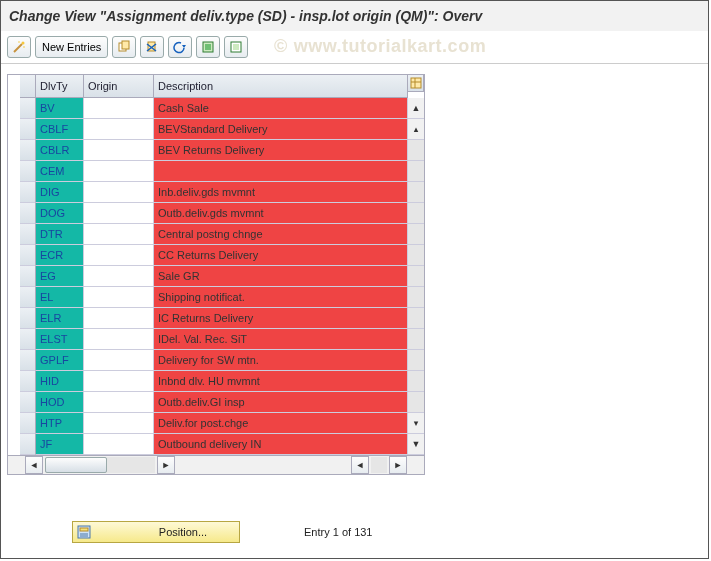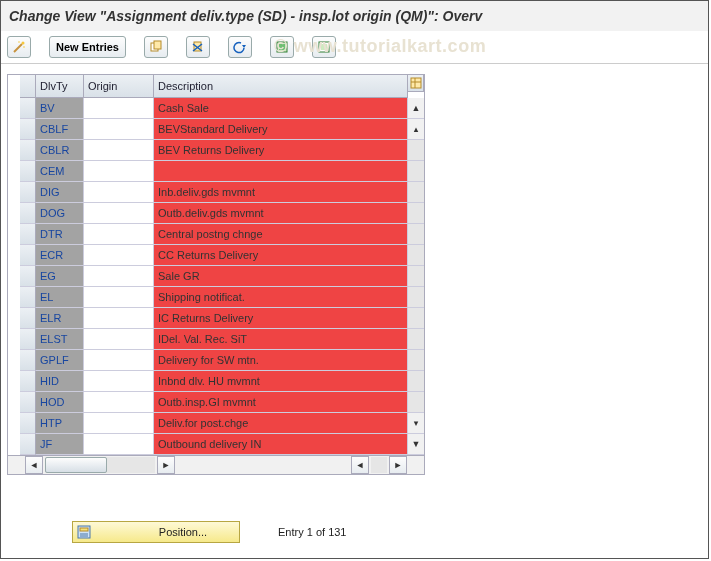--- a/index.html
+++ b/index.html
@@ -42,25 +42,24 @@
     letter-spacing: 0.5px;
     margin-left: 48px;
   }
   .watermark .c {
     display: inline-block;
     margin-right: 6px;
   }
   .toolbar {
     display: flex;
     align-items: center;
-    gap: 18px;
+    gap: 4px;
     height: 28px;
     padding: 2px 6px;
     border-bottom: 1px solid #ccc;
-    font-weight: bold;
   }
   .tbtn {
     width: 22px;
     height: 20px;
     border: 1px solid #9aa;
     border-radius: 3px;
     background: linear-gradient(#fdfdfd,#e7ecf0);
     display: flex;
     align-items: center;
     justify-content: center;
@@ -112,21 +111,21 @@
   .cell {
     background: #fff;
     border-right: 1px solid #ccd;
     border-bottom: 1px solid #ccd;
     padding: 0 4px;
     height: 20px;
     display: flex;
     align-items: center;
     color: #1846a0;
   }
-  .cell-dlv { background:#a3a3a3; }
+  .cell-dlv { background:#14b8a6; }
   .cell-origin { background:#fff; }
   .cell-desc { background:#ef4444; color:#333;text-align:right; }
   .vs {
     background:#f1f1f1;
     border-bottom:1px solid #ccd;
     display:flex;
     justify-content:center;
     align-items:center;
   }
   .vs .arrow { font-size:9px; color:#333; line-height:1; }
@@ -167,21 +166,21 @@
     background: linear-gradient(#fef9d6,#f6e98b);
     display:flex;
     align-items:center;
     justify-content:flex-start;
     padding:0 4px;
     gap:40px;
     cursor:pointer;
   }
   .pos-btn .lbl { flex:1; text-align:center; color:#222;}
   .entry-info {
-    margin-left: 38px;
+    margin-left: 64px;
     color:#222;
   }
 </style>
 </head>
 <body>
 
 <div class="window">
   <div class="title-band">
     <span class="title">Change View "Assignment deliv.type (SD) - insp.lot origin (QM)": Overv</span>
   </div>
@@ -320,21 +319,21 @@
           <div class="cell cell-desc">Delivery for SW mtn.</div>
           <div class="vs vs-track"></div>
           <div class="rmarker"></div>
           <div class="cell cell-dlv">HID</div>
           <div class="cell cell-origin"></div>
           <div class="cell cell-desc">Inbnd dlv. HU mvmnt</div>
           <div class="vs vs-track"></div>
           <div class="rmarker"></div>
           <div class="cell cell-dlv">HOD</div>
           <div class="cell cell-origin"></div>
-          <div class="cell cell-desc">Outb.insp.GI mvmnt</div>
+          <div class="cell cell-desc">Outb.deliv.GI insp</div>
           <div class="vs vs-track"></div>
           <div class="rmarker"></div>
           <div class="cell cell-dlv">HTP</div>
           <div class="cell cell-origin"></div>
           <div class="cell cell-desc">Deliv.for post.chge</div>
           <div class="vs">
             <span class="arrow">▾</span>
           </div>
           <div class="rmarker"></div>
           <div class="cell cell-dlv">JF</div>

